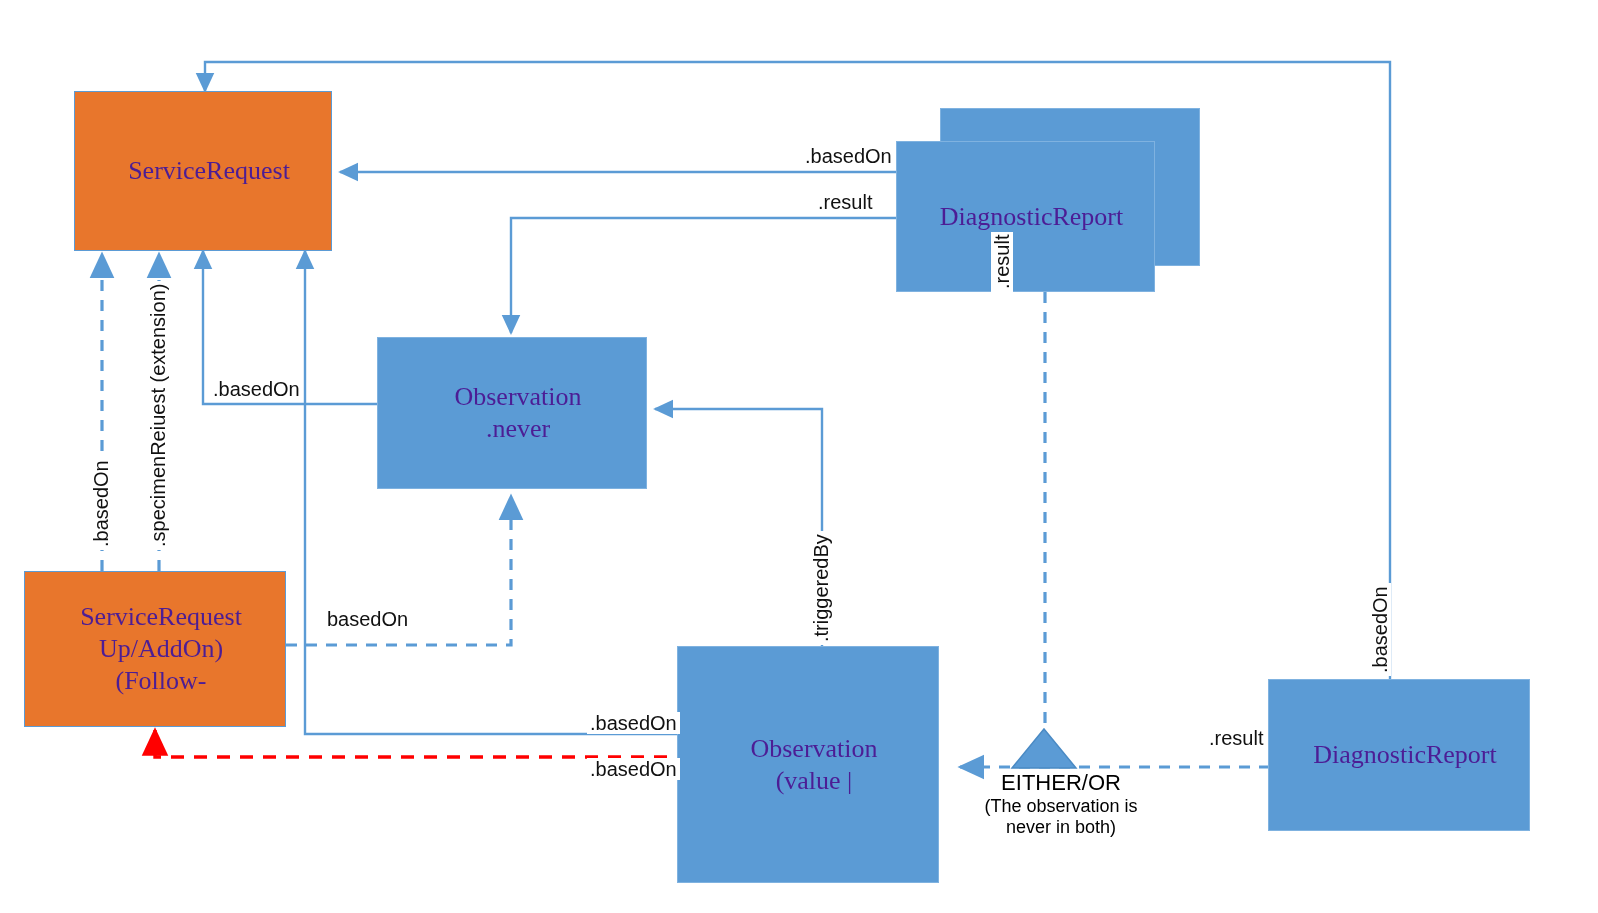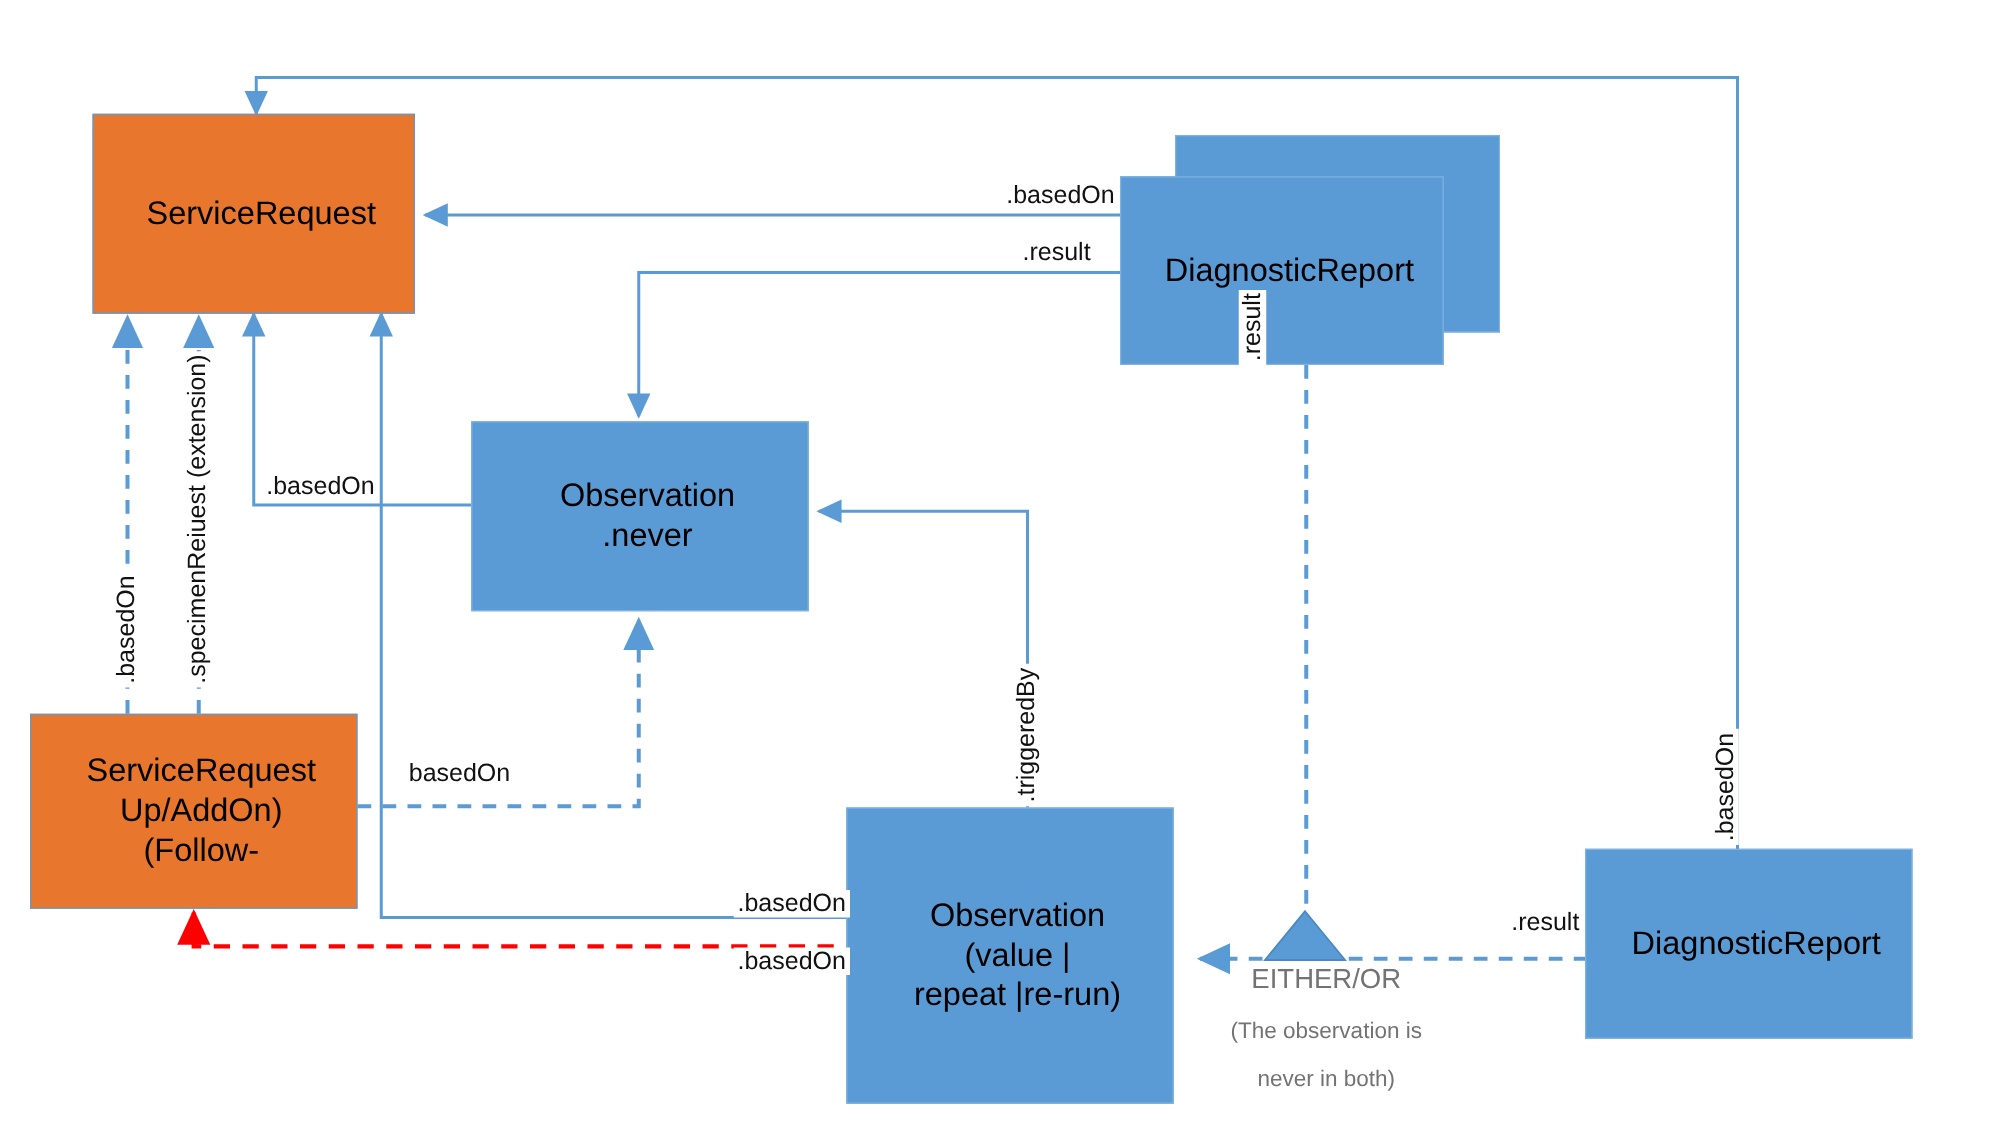--- a/index.html
+++ b/index.html
@@ -1,33 +1,33 @@
 <!DOCTYPE html>
 <html><head>
 <meta charset="utf-8">
 <style>
   html,body{margin:0;padding:0;background:#ffffff;}
   body{font-family:"Liberation Sans",sans-serif;}
   #canvas{position:relative;width:1598px;height:913px;background:#ffffff;overflow:hidden;}
   svg.wires{position:absolute;left:0;top:0;width:1598px;height:913px;}
 
   .node{position:absolute;box-sizing:border-box;display:flex;align-items:center;
-        justify-content:flex-start;text-align:center;color:#000000;line-height:1.22;
-        font-size:26px;font-weight:400;}
+        justify-content:flex-start;text-align:center;color:#4c1d95;line-height:1.22;
+        font-size:26px;font-weight:400;font-family:Liberation Serif, serif;}
   .node span{display:block;width:100%;padding:0 6px;}
   .node.orange{background:#E8762C;border:1.5px solid #5B9BD5;}
   .node.blue{background:#5B9BD5;border:1.5px solid #7FB2E0;}
 
   .lbl{position:absolute;font-size:20px;color:#111111;white-space:nowrap;
        background:#ffffff;padding:0 3px;line-height:1.1;}
   .lbl.vert{transform-origin:0 0;transform:rotate(-90deg);}
 
-  .note{position:absolute;text-align:center;color:#737373;white-space:nowrap;line-height:1.18;}
+  .note{position:absolute;text-align:center;color:#000000;white-space:nowrap;line-height:1.18;}
   .note .big{font-size:22px;}
-  .note .small{font-size:18px;margin-top:18px;}
+  .note .small{font-size:18px;}
 </style>
 </head>
 <body>
 
 <div id="canvas">
 
   <svg class="wires" viewBox="0 0 1598 913" xmlns="http://www.w3.org/2000/svg">
     <defs>
       <marker id="ahBlue" markerWidth="9" markerHeight="9" refX="7.6" refY="4.5" orient="auto" markerUnits="strokeWidth">
         <path d="M0,0.6 L8.4,4.5 L0,8.4 z" fill="#5B9BD5"></path>
@@ -88,21 +88,20 @@
     <span>
       <span>Observation</span>
       <span>.never</span>
     </span>
   </div>
 
   <div class="node blue" style="left:677px;top:646px;width:262px;height:237px;">
     <span>
       <span>Observation</span>
       <span>(value |</span>
-      <span>repeat |re-run)</span>
     </span>
   </div>
 
   <div class="node blue" style="left:940px;top:108px;width:260px;height:158px;"></div>
 
   <div class="node blue" style="left:896px;top:141px;width:259px;height:151px;">
     <span>
       <span>DiagnosticReport</span>
     </span>
   </div>

